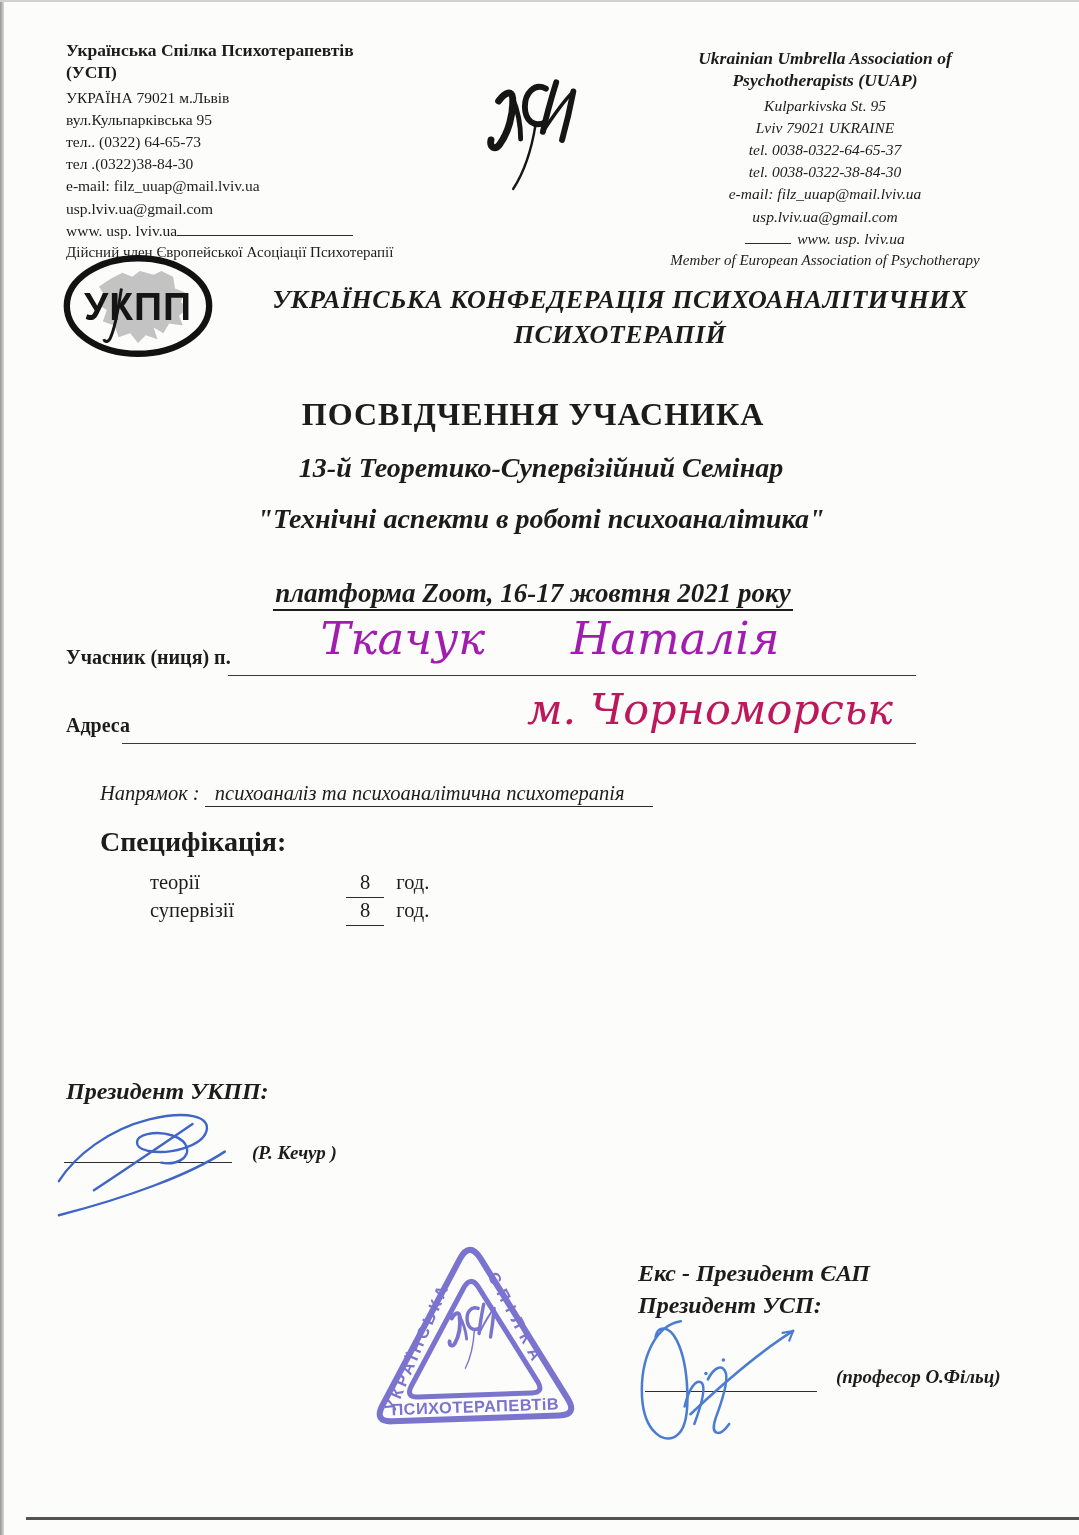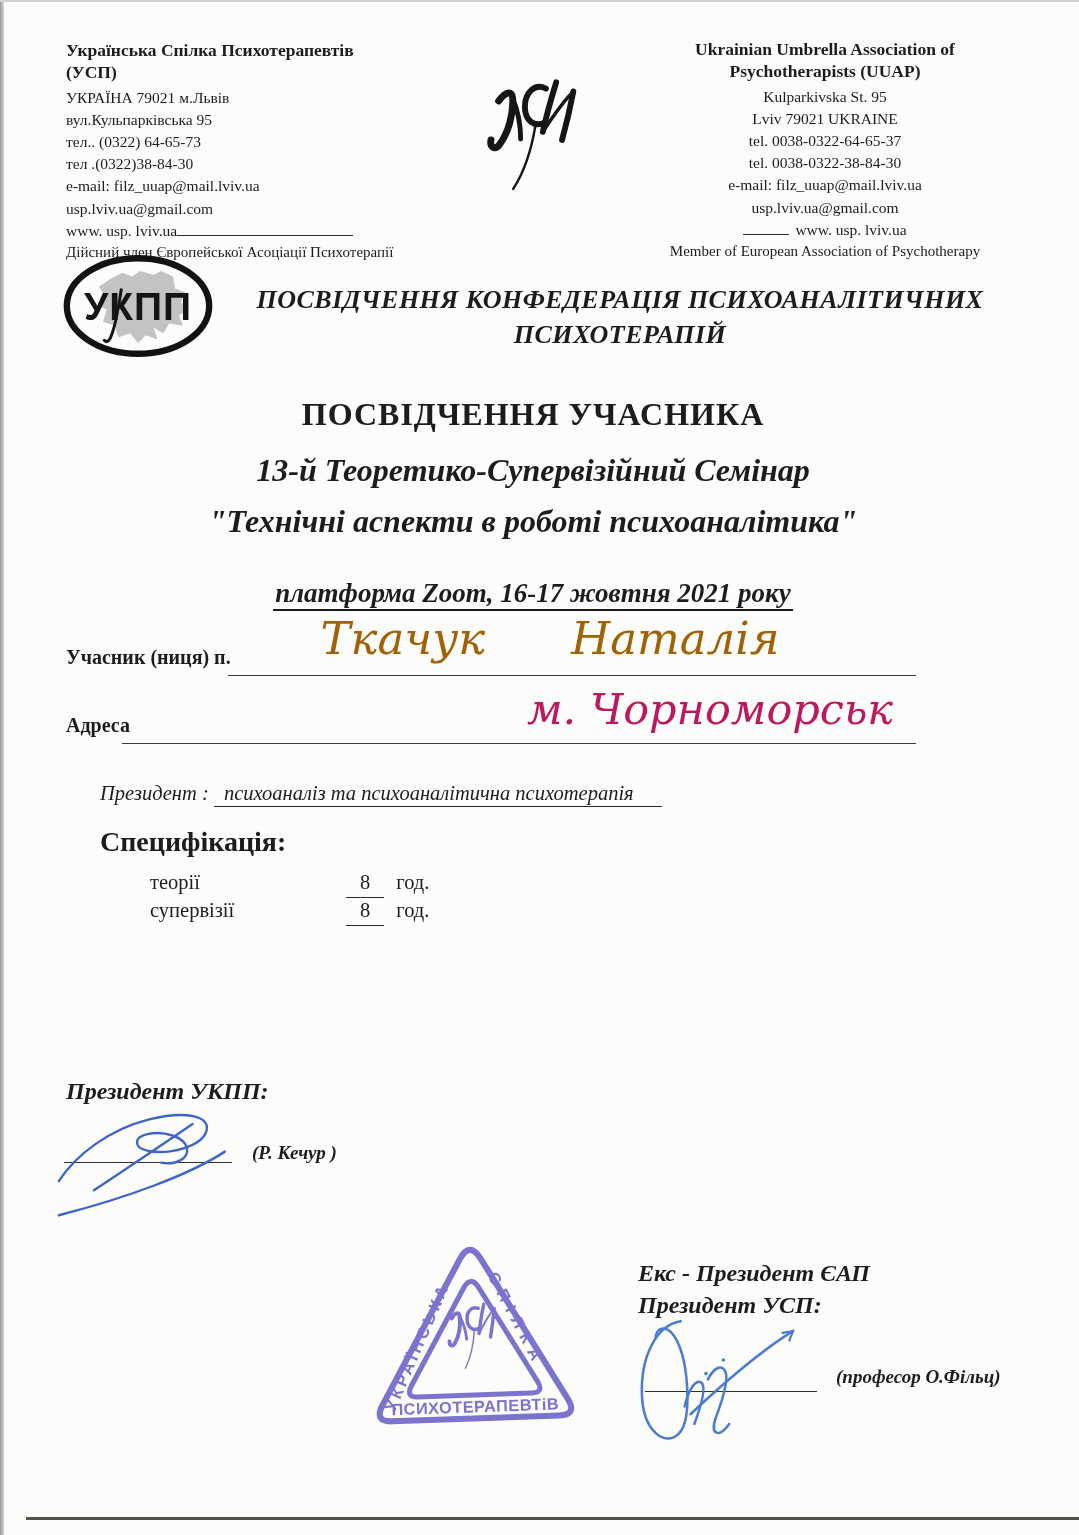--- a/index.html
+++ b/index.html
@@ -19,21 +19,21 @@
   
   .org-title{font-weight:bold;font-size:17.5px;line-height:1.25;}
   .org-lines{font-size:15.5px;line-height:1.43;margin-top:3px;}
   .org-member{font-size:15px;margin-top:2px;}
   .org-right{text-align:center;}
   .uline-l{display:inline-block;width:176px;border-bottom:1.4px solid #2c2c2c;height:14px;vertical-align:baseline;}
   .uline-r{display:inline-block;width:46px;border-bottom:1.4px solid #2c2c2c;height:14px;vertical-align:baseline;margin-right:6px;}
   
   .conf-title{font-style:italic;font-weight:bold;font-size:26px;line-height:1.35;text-align:center;letter-spacing:.5px;}
   .cert-heading{font-weight:bold;font-size:32px;text-align:center;letter-spacing:1px;}
-  .seminar{font-weight:bold;font-style:italic;font-size:32px;text-align:center;}
+  .seminar{font-weight:bold;font-style:italic;font-size:28px;text-align:center;padding-left:8px;}
   .platform{font-weight:bold;font-style:italic;font-size:27px;text-align:center;}
   .platform span{border-bottom:2px solid #1c1c1c;padding:0 2px 1px 2px;}
   
   .field-label{font-weight:bold;font-size:20px;}
   .field-line{border-top:1.6px solid #3a3a3a;height:0;}
   .handwriting{
     font-family:"DejaVu Serif", serif;font-style:italic;
     text-align:center;white-space:pre;
   }
   .direction{font-style:italic;font-size:20.5px;}
@@ -78,21 +78,21 @@
       <path d="M14,36 C20,26 27,24 28,32 C30,48 26,68 18,80 C14,86 8,84 9,76" stroke-width="7"></path>
       <path d="M28,32 C34,44 38,58 39,73" stroke-width="5"></path>
       <path d="M61,20 C49,15 40,26 41,40 C42,54 52,61 63,54" stroke-width="6"></path>
       <path d="M71,13 C67,30 63,50 61,64" stroke-width="6"></path>
       <path d="M61,64 C71,46 81,30 89,21" stroke-width="3.5"></path>
       <path d="M89,21 C87,38 84,56 81,71" stroke-width="6"></path>
       <path d="M53,58 C51,80 46,104 35,124" stroke-width="2.5"></path>
     </g>
   </svg>
 
-  <div class="abs org-right" style="left:628px;top:39px;width:394px;">
+  <div class="abs org-right" style="left:628px;top:48px;width:394px;font-style:italic;">
     <div class="org-title">
       <div>Ukrainian Umbrella Association of</div>
       <div>Psychotherapists (UUAP)</div>
     </div>
     <div class="org-lines">
       <div>Kulparkivska St. 95</div>
       <div>Lviv 79021 UKRAINE</div>
       <div>tel. 0038-0322-64-65-37</div>
       <div>tel. 0038-0322-38-84-30</div>
       <div>e-mail: filz_uuap@mail.lviv.ua</div>
@@ -103,43 +103,43 @@
   </div>
 
   <svg class="abs" style="left:60px;top:250px;" width="156" height="112" viewBox="0 0 160 112">
     <path fill="#c3c3c3" d="M52,28 L64,22 74,26 82,20 96,24 104,20 116,26 118,38 128,42 124,52 132,58 122,66 126,76 112,74 106,84 96,78 100,90 88,86 80,94 72,84 60,88 56,76 44,72 48,60 38,54 46,46 40,36 Z"></path>
     <ellipse cx="80" cy="56" rx="73" ry="49" fill="none" stroke="#121212" stroke-width="6.5"></ellipse>
     <text x="80" y="70" text-anchor="middle" font-family="Liberation Sans, sans-serif" font-weight="bold" font-size="40" letter-spacing="1" fill="#151515">УКПП</text>
     <path d="M63,38 C60,56 58,74 52,88 C50,93 46,94 45,90" fill="none" stroke="#151515" stroke-width="3"></path>
   </svg>
 
   <div class="abs conf-title" style="left:180px;top:282px;width:880px;">
-    <div>ПОСВІДЧЕННЯ КОНФЕДЕРАЦІЯ ПСИХОАНАЛІТИЧНИХ</div>
+    <div>УКРАЇНСЬКА КОНФЕДЕРАЦІЯ ПСИХОАНАЛІТИЧНИХ</div>
     <div>ПСИХОТЕРАПІЙ</div>
   </div>
 
   <div class="abs cert-heading" style="left:0;top:396px;width:1066px;">ПОСВІДЧЕННЯ УЧАСНИКА</div>
 
   <div class="abs seminar" style="left:0;top:452px;width:1066px;">13-й Теоретико-Супервізійний Семінар</div>
   <div class="abs seminar" style="left:0;top:503px;width:1066px;">"Технічні аспекти в роботі психоаналітика"</div>
 
   <div class="abs platform" style="left:0;top:578px;width:1066px;">
     <span>платформа Zoom, 16-17 жовтня 2021 року</span>
   </div>
 
   <div class="abs field-label" style="left:66px;top:646px;">Учасник (ниця) п.</div>
-  <div class="abs handwriting" style="left:250px;top:612px;width:600px;font-size:45px;color:#a16207;">Ткачук      Наталія</div>
+  <div class="abs handwriting" style="left:250px;top:612px;width:600px;font-size:45px;color:#a21caf;">Ткачук      Наталія</div>
   <div class="abs field-line" style="left:228px;top:675px;width:688px;"></div>
 
   <div class="abs field-label" style="left:66px;top:714px;">Адреса</div>
   <div class="abs handwriting" style="left:430px;top:684px;width:560px;font-size:43px;color:#be185d;">м. Чорноморськ</div>
   <div class="abs field-line" style="left:122px;top:743px;width:794px;"></div>
 
   <div class="abs direction" style="left:100px;top:782px;">
-    <span>Президент :</span>
+    <span>Напрямок :</span>
     <span class="dir-val">психоаналіз та психоаналітична психотерапія</span>
   </div>
 
   <div class="abs spec-label" style="left:100px;top:826px;">Специфікація:</div>
 
   <div class="abs spec-row" style="left:150px;top:868px;">
     <span class="spec-name">теорії</span>
     <span class="spec-hours">8</span>
     <span class="spec-unit">год.</span>
   </div>

